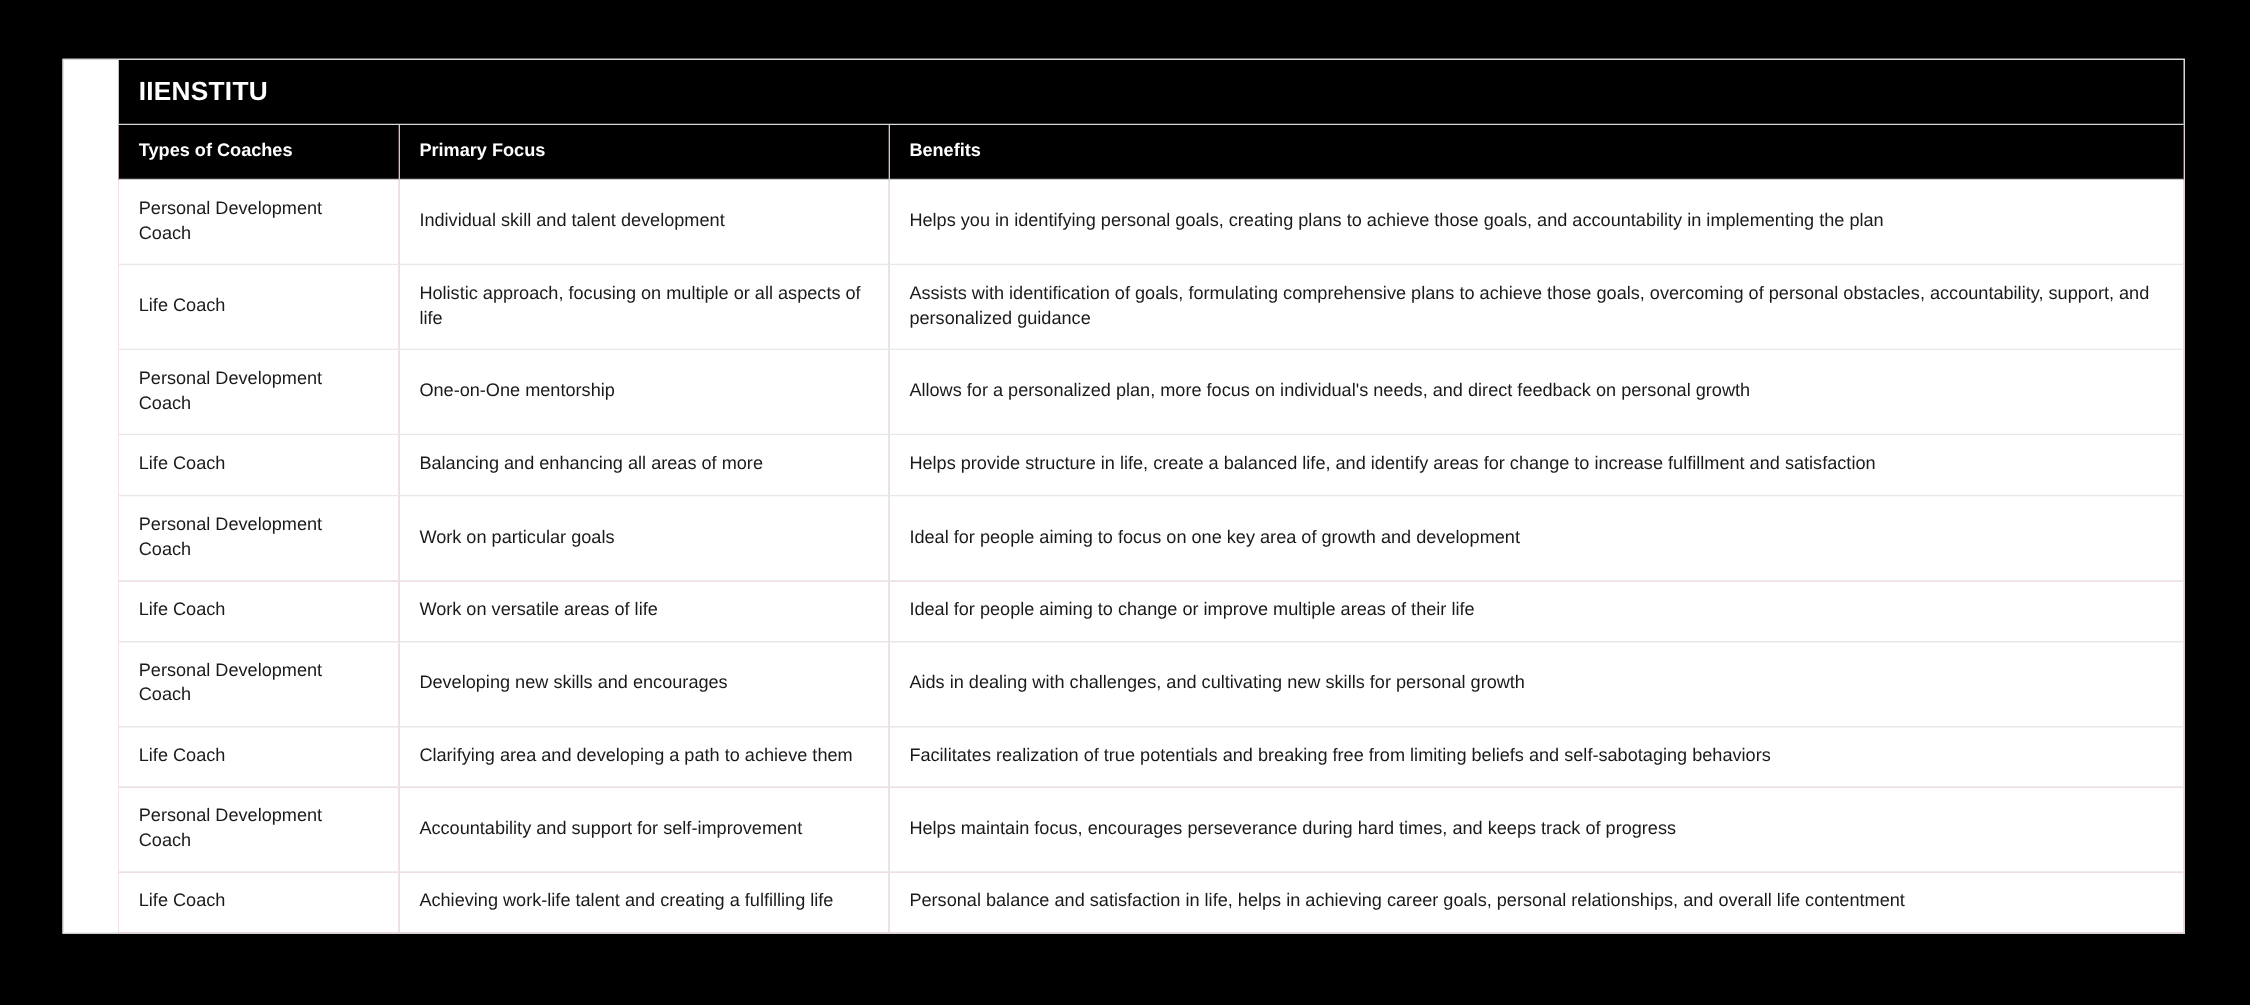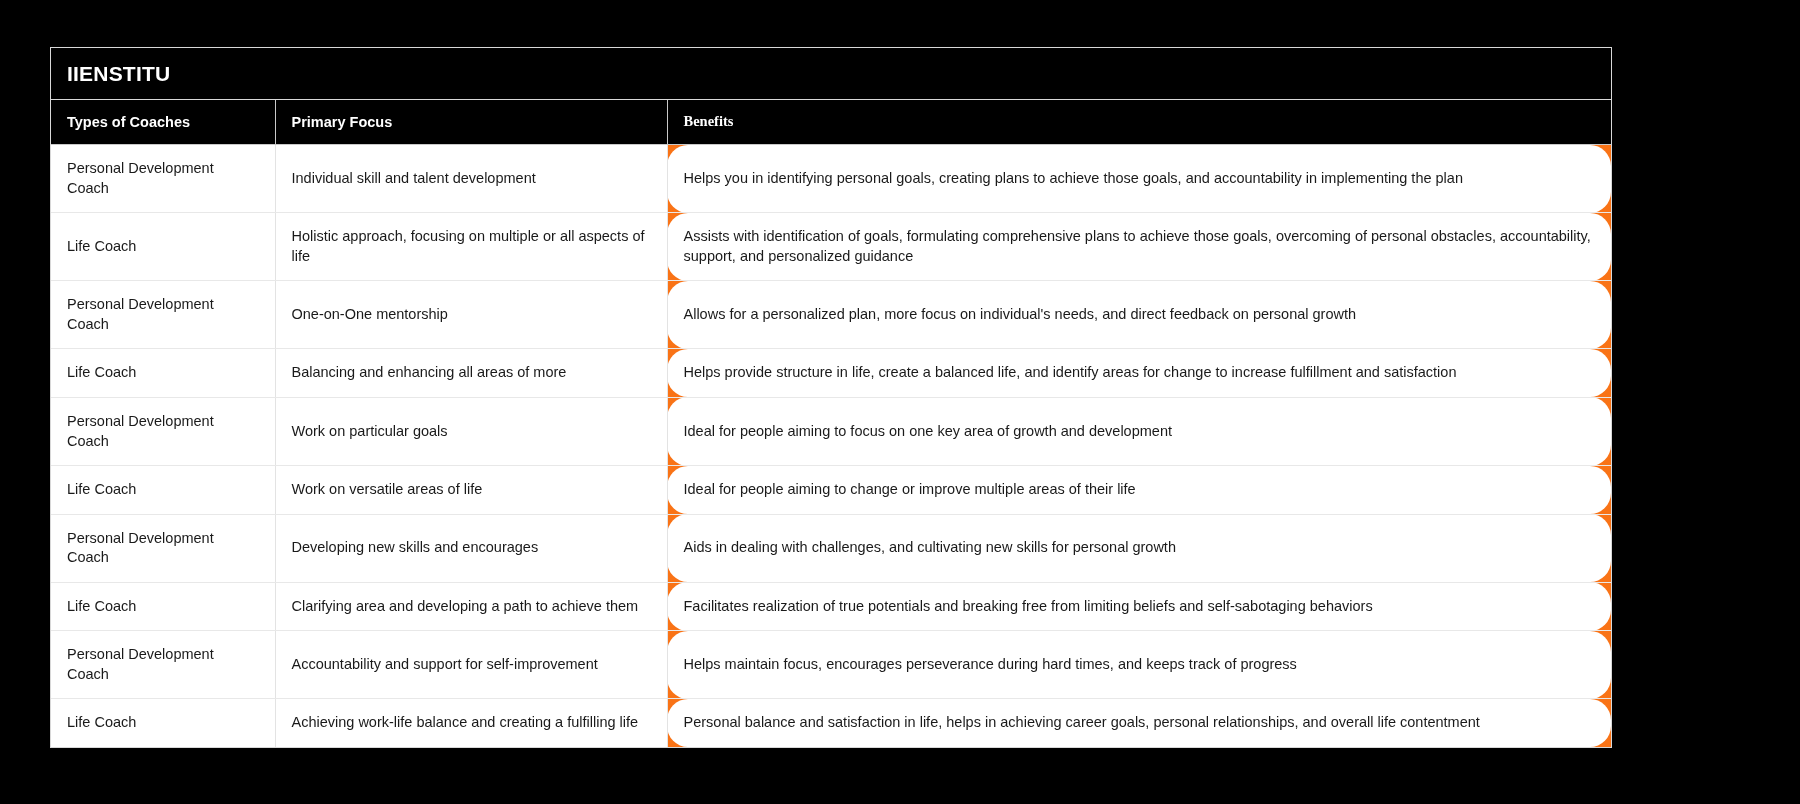--- a/index.html
+++ b/index.html
@@ -21,25 +21,26 @@
     width: 1800px;
     height: 804px;
     background: #000000;
     box-sizing: border-box;
   }
 
   .table-card {
     position: absolute;
     left: 50px;
     top: 47px;
-    width: 1562px;
+    width: 1698px;
     background: #ffffff;
     border: 1px solid #d8d8d8;
     box-sizing: border-box;
     overflow: hidden;
+    padding-left: 44px;
   }
 
   
   .brand-bar {
     background: #000000;
     border-bottom: 1px solid #d8d8d8;
     box-sizing: border-box;
     height: 52px;
     display: flex;
     align-items: center;
@@ -52,21 +53,21 @@
     letter-spacing: 0.2px;
     line-height: 1;
     white-space: nowrap;
   }
 
   
   table.data-table {
     border-collapse: collapse;
     width: 100%;
     table-layout: fixed;
-    background: #f97316;
+    background: #ec4899;
   }
 
   table.data-table col.c1 { width: 224px; }
   table.data-table col.c2 { width: 392px; }
   table.data-table col.c3 { width: auto; }
 
   thead tr.header-row {
     background: #000000;
   }
   thead th {
@@ -74,37 +75,37 @@
     font-size: 14.5px;
     font-weight: bold;
     text-align: left;
     padding: 13px 16px 14px 16px;
     border-right: 1px solid #c9c9c9;
     border-bottom: 1px solid #c9c9c9;
     box-sizing: border-box;
     vertical-align: middle;
     white-space: nowrap;
   }
-  thead th:last-child { border-right: none; font-family: Liberation Serif, serif; }
+  thead th:last-child { border-right: none; }
 
   tbody td {
     color: #1a1a1a;
     font-size: 14.5px;
     font-weight: normal;
     line-height: 1.35;
     text-align: left;
     padding: 14px 16px 14px 16px;
     border-right: 1px solid #e3e3e3;
     border-bottom: 1px solid #e8e8e8;
     box-sizing: border-box;
     vertical-align: middle;
     background: #ffffff;
     word-wrap: break-word;
   }
-  tbody td:last-child { border-right: none; border-radius: 21px; }
+  tbody td:last-child { border-right: none; }
   tbody tr:last-child td { border-bottom: none; }
 
   td.col-type    { }
   td.col-focus   { }
   td.col-benefit { }
 </style>
 </head>
 <body>
 
 <div class="page">
@@ -179,21 +180,21 @@
         </tr>
 
         <tr>
           <td class="col-type">Personal Development Coach</td>
           <td class="col-focus">Accountability and support for self-improvement</td>
           <td class="col-benefit">Helps maintain focus, encourages perseverance during hard times, and keeps track of progress</td>
         </tr>
 
         <tr>
           <td class="col-type">Life Coach</td>
-          <td class="col-focus">Achieving work-life balance and creating a fulfilling life</td>
+          <td class="col-focus">Achieving work-life talent and creating a fulfilling life</td>
           <td class="col-benefit">Personal balance and satisfaction in life, helps in achieving career goals, personal relationships, and overall life contentment</td>
         </tr>
 
       </tbody>
     </table>
 
   </div>
 </div>
 
 </body></html>

